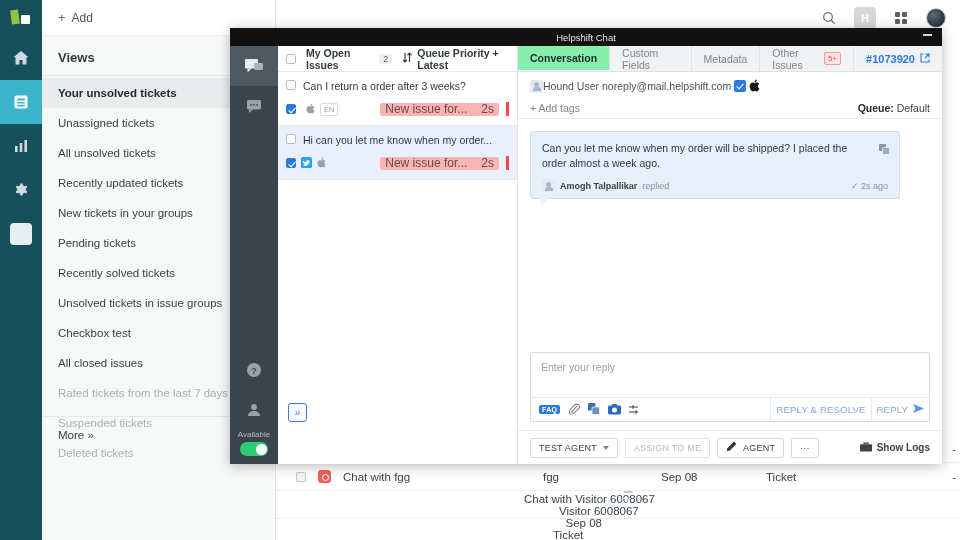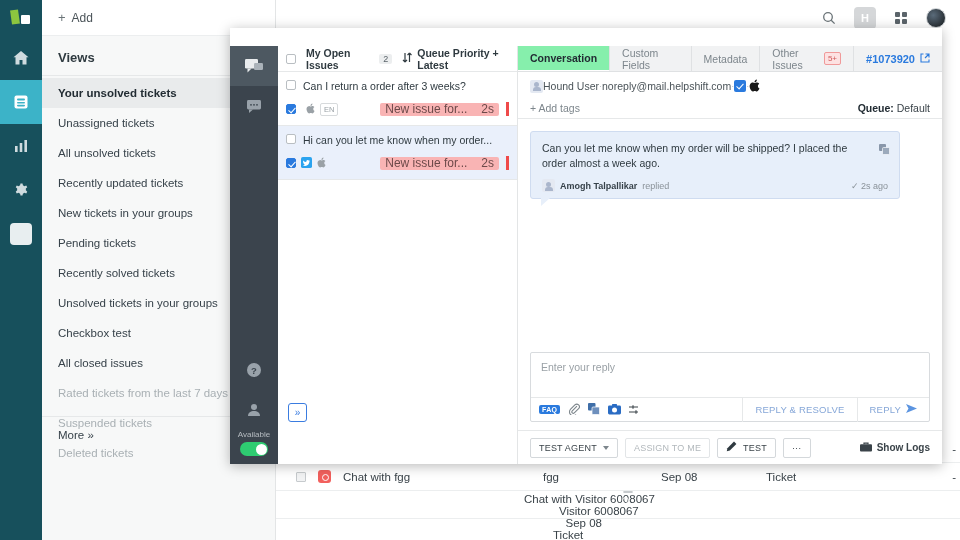--- a/index.html
+++ b/index.html
@@ -267,21 +267,21 @@
   .replytools {
     height: 24px; border-top: 1px solid #e6e8e9; display: flex; align-items: center;
     padding-left: 8px; gap: 8px;
   }
   .faq-chip {
     background: #2a7ade; color: #fff; font-size: 7px; font-weight: bold;
     padding: 1px 3px; border-radius: 2px; letter-spacing: .3px;
   }
   .replybtns { margin-left: auto; display: flex; align-items: stretch; height: 24px; }
   .rbtn {
-    display: flex; align-items: center; gap: 5px; padding: 0 12px;
+    display: flex; align-items: center; gap: 5px; padding: 0 5px;
     font-size: 9.5px; color: #86a7d8; border-left: 1px solid #e6e8e9; cursor: pointer;
     letter-spacing: .2px;
   }
 
   .actionbar {
     height: 34px; border-top: 1px solid #e6e8e9; display: flex; align-items: center;
     padding: 0 12px; gap: 7px;
   }
   .abtn {
     height: 20px; border: 1px solid #d4d8db; border-radius: 2px; background: #fff;
@@ -345,21 +345,21 @@
     </div>
     <div class="views-title">Views</div>
     <div class="views-list" id="views-list">
         <div class="view-item selected">Your unsolved tickets</div>
         <div class="view-item">Unassigned tickets</div>
         <div class="view-item">All unsolved tickets</div>
         <div class="view-item">Recently updated tickets</div>
         <div class="view-item">New tickets in your groups</div>
         <div class="view-item">Pending tickets</div>
         <div class="view-item">Recently solved tickets</div>
-        <div class="view-item">Unsolved tickets in your groups</div>
+        <div class="view-item">Unsolved tickets in issue groups</div>
         <div class="view-item">Checkbox test</div>
         <div class="view-item">All closed issues</div>
         <div class="view-item muted">Rated tickets from the last 7 days</div>
         <div class="view-item muted">Suspended tickets</div>
         <div class="view-item muted">Deleted tickets</div>
       </div>
     <div class="views-more">More »</div>
   </div>
 
   <div class="topicons">
@@ -411,20 +411,24 @@
           <span class="c-title">Chat with Visitor 6008067</span>
           <span class="c-user">Visitor 6008067</span>
           <span class="c-date">Sep 08</span>
           <span class="c-type">Ticket</span>
           <span class="c-last">-</span>
         </div>
       </div>
   </div>
 
   <div class="chatwin">
+    <div class="chat-titlebar">
+      <span>Helpshift Chat</span>
+      <div class="chat-min"></div>
+    </div>
 
     <div class="chat-body">
 
       <div class="cdark">
         <div class="cdark-item active">
           <svg width="20" height="18" viewBox="0 0 20 18">
             <rect x="1" y="2" width="13" height="9.5" rx="1.2" fill="#e9ecee"></rect>
             <path d="M3.5 11.5h4l-4 4z" fill="#e9ecee"></path>
             <rect x="10" y="6" width="9" height="7" rx="1.2" fill="#aab2b9"></rect>
           </svg>
@@ -636,21 +640,21 @@
             <span>TEST AGENT</span>
             <span class="caret" style="margin-left:auto"></span>
           </div>
           <div class="abtn disabled">ASSIGN TO ME</div>
           <div class="abtn">
             <span>
               <svg width="11" height="11" viewBox="0 0 11 11">
                   <path d="M8 0.6l2.4 2.4-6.6 6.6-3 .6.6-3z" fill="#2f3a40"></path>
                 </svg>
             </span>
-            <span>TEST</span>
+            <span>AGENT</span>
           </div>
           <div class="abtn">···</div>
           <div class="showlogs">
             <span>
               <svg width="12" height="10" viewBox="0 0 12 10">
                   <rect x="0" y="2.2" width="12" height="7.3" rx="1" fill="#3a4349"></rect>
                   <path d="M4 2.2V1.2h4v1" stroke="#3a4349" stroke-width="1.2" fill="none"></path>
                 </svg>
             </span>
             <span>Show Logs</span>

